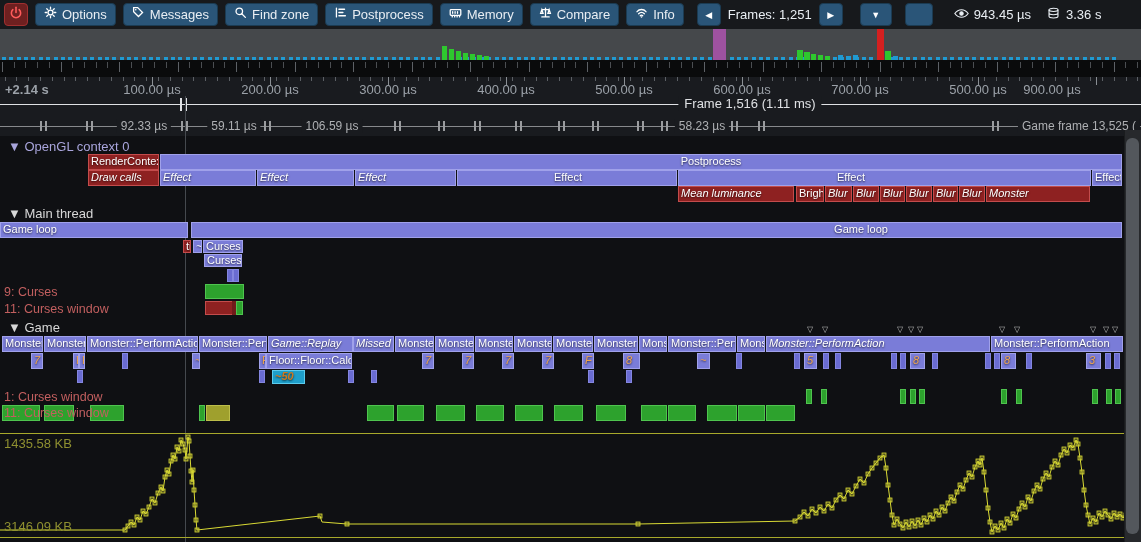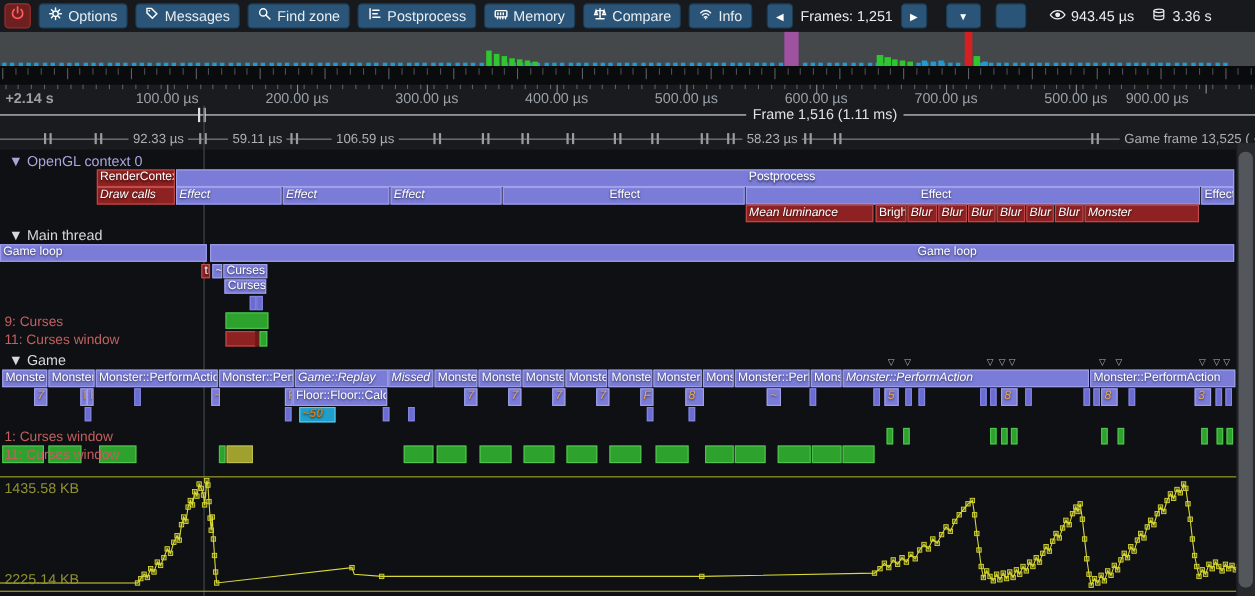--- a/index.html
+++ b/index.html
@@ -697,21 +697,21 @@
       <div class="tri" style="left: 999px; top: 325px;">▽</div>
       <div class="tri" style="left: 1014px; top: 325px;">▽</div>
       <div class="tri" style="left: 1090px; top: 325px;">▽</div>
       <div class="tri" style="left: 1103px; top: 325px;">▽</div>
       <div class="tri" style="left: 1112px; top: 325px;">▽</div>
     </div>
 
   <div class="ylinetop"></div>
   <div class="ylinebot"></div>
   <div class="memlbl" style="top:436px;">1435.58 KB</div>
-  <div class="memlbl" style="top:519px;">2225.14 KB</div>
+  <div class="memlbl" style="top:519px;">3146.09 KB</div>
   <svg class="memchart" viewBox="0 0 1141 104">
       <polyline points="0,96 125,96 128,92 131,88 134,91 137,83 140,86 143,77 146,80 149,73 152,65 155,69 158,59 161,53 163,57 165,43 167,36 169,40 171,27 173,21 175,25 177,13 179,17 181,6 183,10 185,16 186,25 188,3 189,7 190,22 191,37 192,48 193,36 194,56 195,71 196,86 197,96 320,82 322,88 347,90 638,90 795,87 800,83 804,78 808,82 812,75 816,79 820,73 824,77 828,70 832,74 836,66 840,61 844,65 848,56 852,60 856,52 860,45 864,49 868,40 872,34 876,29 880,24 884,21 886,34 888,51 890,66 892,81 894,91 897,85 900,90 903,94 906,88 909,93 912,87 915,92 918,86 921,91 924,84 927,88 930,81 933,85 936,77 939,81 942,73 945,77 948,69 951,63 954,67 957,58 960,51 963,55 966,46 969,39 972,43 975,33 978,27 980,31 982,24 984,38 986,56 988,74 990,88 992,98 995,92 998,96 1001,89 1004,94 1007,85 1010,89 1013,80 1016,84 1019,75 1022,69 1025,73 1028,63 1031,67 1034,57 1037,51 1040,55 1043,45 1046,39 1049,43 1052,33 1055,27 1058,31 1061,21 1064,15 1067,19 1070,11 1073,14 1076,6 1078,10 1080,24 1082,38 1084,56 1086,71 1088,81 1090,90 1093,84 1096,88 1099,79 1102,83 1105,77 1108,81 1111,85 1114,79 1117,83 1120,80 1123,84 1126,81 1130,85 1134,82 1141,85" fill="none" stroke="#d9da35" stroke-width="1"></polyline>
       <rect x="123" y="94" width="4" height="4" fill="rgba(217,218,53,0.35)" stroke="#d9da35" stroke-width="0.8"></rect>
       <rect x="126" y="90" width="4" height="4" fill="rgba(217,218,53,0.35)" stroke="#d9da35" stroke-width="0.8"></rect>
       <rect x="129" y="86" width="4" height="4" fill="rgba(217,218,53,0.35)" stroke="#d9da35" stroke-width="0.8"></rect>
       <rect x="132" y="89" width="4" height="4" fill="rgba(217,218,53,0.35)" stroke="#d9da35" stroke-width="0.8"></rect>
       <rect x="135" y="81" width="4" height="4" fill="rgba(217,218,53,0.35)" stroke="#d9da35" stroke-width="0.8"></rect>
       <rect x="138" y="84" width="4" height="4" fill="rgba(217,218,53,0.35)" stroke="#d9da35" stroke-width="0.8"></rect>
       <rect x="141" y="75" width="4" height="4" fill="rgba(217,218,53,0.35)" stroke="#d9da35" stroke-width="0.8"></rect>
       <rect x="144" y="78" width="4" height="4" fill="rgba(217,218,53,0.35)" stroke="#d9da35" stroke-width="0.8"></rect>

